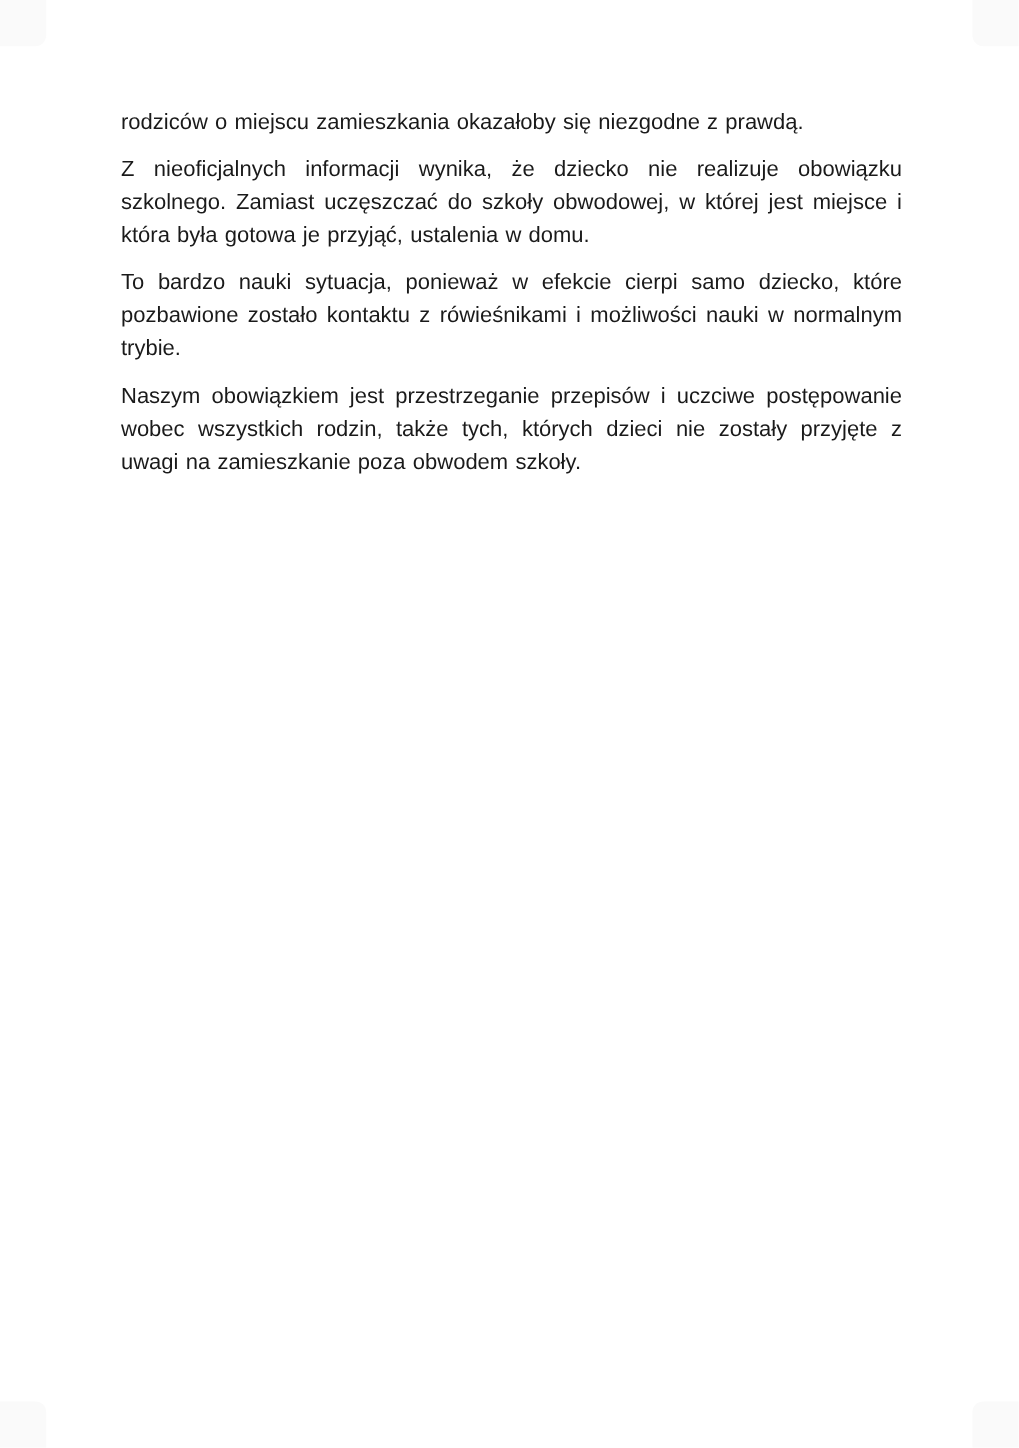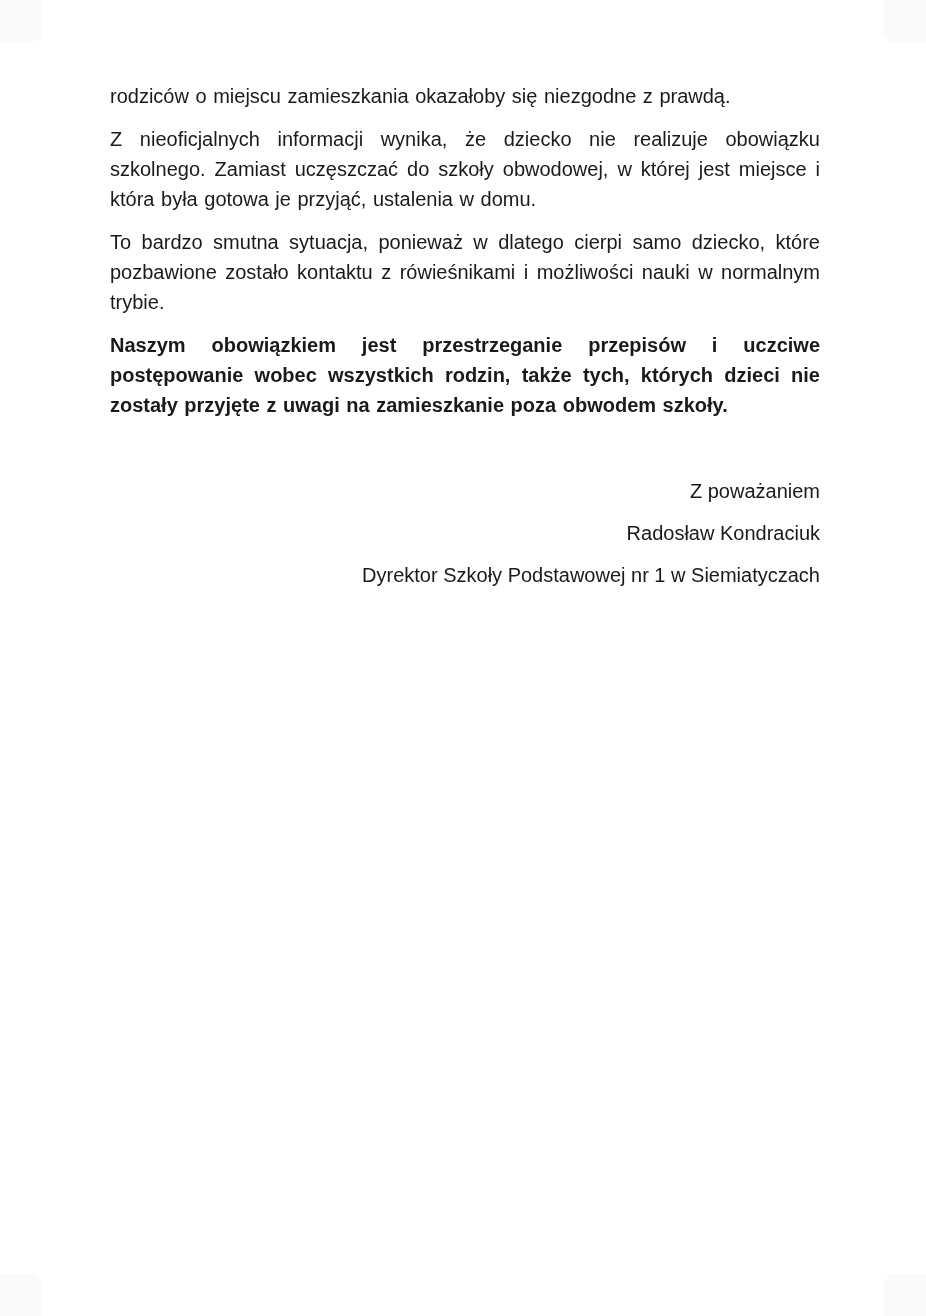--- a/index.html
+++ b/index.html
@@ -26,33 +26,33 @@
     background: #fafafa;
   }
   .corner.tl { top: 0; left: 0; border-bottom-right-radius: 10px; }
   .corner.tr { top: 0; right: 0; border-bottom-left-radius: 10px; }
   .corner.bl { bottom: 0; left: 0; border-top-right-radius: 10px; }
   .corner.br { bottom: 0; right: 0; border-top-left-radius: 10px; }
 
   .letter {
     position: absolute;
     left: 110px;
-    top: 81px;
+    top: 96px;
     width: 710px;
     color: var(--text-color, #1a1a1a);
   }
   .para {
     font-size: 20px;
     line-height: 30px;
     text-align: justify;
     margin: 0 0 13px 0;
     word-spacing: 1px;
   }
   .para.bold {
-    font-weight: bold;
+    font-weight: normal;
   }
   .signature {
     margin-top: 56px;
     text-align: right;
   }
   .signature p {
     font-size: 20px;
     line-height: 30px;
     margin: 0 0 12px 0;
   }
@@ -63,23 +63,18 @@
 <div class="page">
   <div class="corner tl"></div>
   <div class="corner tr"></div>
   <div class="corner bl"></div>
   <div class="corner br"></div>
 
   <div class="letter">
     <div id="paragraphs-container">
         <p class="para">rodziców  o miejscu zamieszkania okazałoby się niezgodne z prawdą.</p>
         <p class="para">Z nieoficjalnych informacji wynika, że dziecko nie realizuje obowiązku szkolnego. Zamiast uczęszczać do szkoły obwodowej, w której jest miejsce i która była gotowa je przyjąć, ustalenia w domu.</p>
-        <p class="para">To bardzo smutna sytuacja, ponieważ w dlatego cierpi samo dziecko, które pozbawione zostało kontaktu z rówieśnikami i możliwości nauki w normalnym trybie.</p>
+        <p class="para">To bardzo nauki sytuacja, ponieważ w efekcie cierpi samo dziecko, które pozbawione zostało kontaktu z rówieśnikami i możliwości nauki w normalnym trybie.</p>
         <p class="para bold">Naszym obowiązkiem jest przestrzeganie przepisów i uczciwe postępowanie wobec wszystkich rodzin, także tych, których dzieci nie zostały przyjęte z uwagi na zamieszkanie poza obwodem szkoły.</p>
       </div>
 
-    <div class="signature">
-      <p>Z poważaniem</p>
-      <p>Radosław Kondraciuk</p>
-      <p>Dyrektor Szkoły Podstawowej nr 1 w Siemiatyczach</p>
-    </div>
   </div>
 </div>
 
 </body></html>

